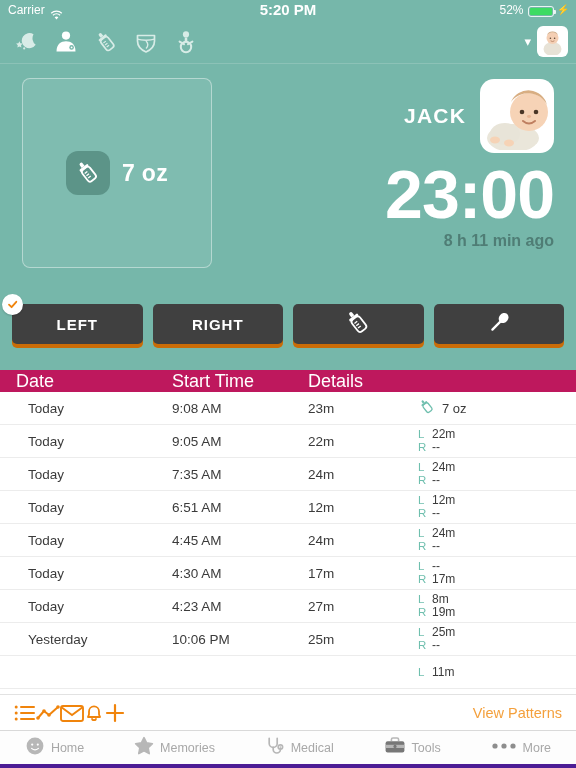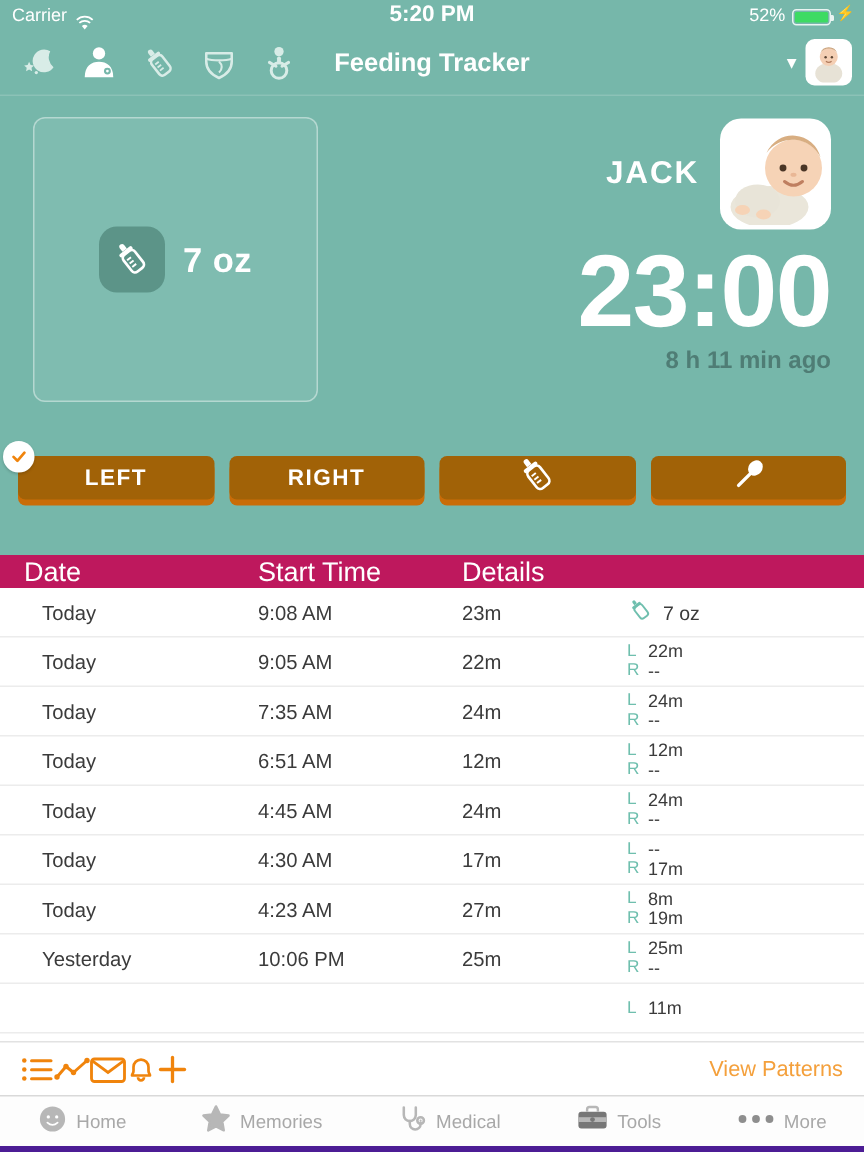--- a/index.html
+++ b/index.html
@@ -113,22 +113,22 @@
   .ago { color: #4f7d75; font-size: 16px; font-weight: bold; margin-top: 2px; }
 
   
   .btnrow {
     flex: 0 0 66px;
     display: flex; gap: 10px;
     padding: 0 12px;
     position: relative;
   }
   .abtn {
-    flex: 1 1 0; height: 29px;
-    background: #a16207;
+    flex: 1 1 0; height: 40px;
+    background: #404040;
     border-radius: 5px;
     box-shadow: 0 4px 0 #c96c08;
     display: flex; align-items: center; justify-content: center;
     color: #fff; font-size: 15px; font-weight: bold; letter-spacing: 1px;
     cursor: pointer; position: relative;
   }
   .check-badge {
     position: absolute; left: -10px; top: -10px;
     width: 21px; height: 21px; border-radius: 50%;
     background: #fff;
@@ -267,21 +267,20 @@
           <circle cx="13" cy="4.4" r="3.1" fill="#d8ece7"></circle>
           <rect x="11.7" y="7.6" width="2.6" height="5.2" rx="1.2" fill="#d8ece7"></rect>
           <circle cx="13" cy="17" r="5.2" fill="none" stroke="#d8ece7" stroke-width="2"></circle>
           <path d="M6.6 11.6 L11 14.2" stroke="#d8ece7" stroke-width="2" stroke-linecap="round"></path>
           <path d="M19.4 11.6 L15 14.2" stroke="#d8ece7" stroke-width="2" stroke-linecap="round"></path>
         </svg>
       </div>
 
     </div>
 
-    <div class="nav-title">Feeding Tracker</div>
 
     <div class="nav-right">
       <span class="chev">▾</span>
       <div class="nav-avatar">
         <svg width="27" height="27" viewBox="0 0 27 27">
           <rect width="27" height="27" rx="4" fill="#ffffff"></rect>
           <ellipse cx="13.5" cy="21" rx="9" ry="7" fill="#e7e2d6"></ellipse>
           <circle cx="13.5" cy="10" r="6" fill="#f4cfb4"></circle>
           <path d="M7.8 7.6 a6 6 0 0 1 11.4 0 a6.6 6.6 0 0 0 -11.4 0z" fill="#c9a27a"></path>
           <circle cx="11.4" cy="10.2" r="0.8" fill="#5b4433"></circle>

